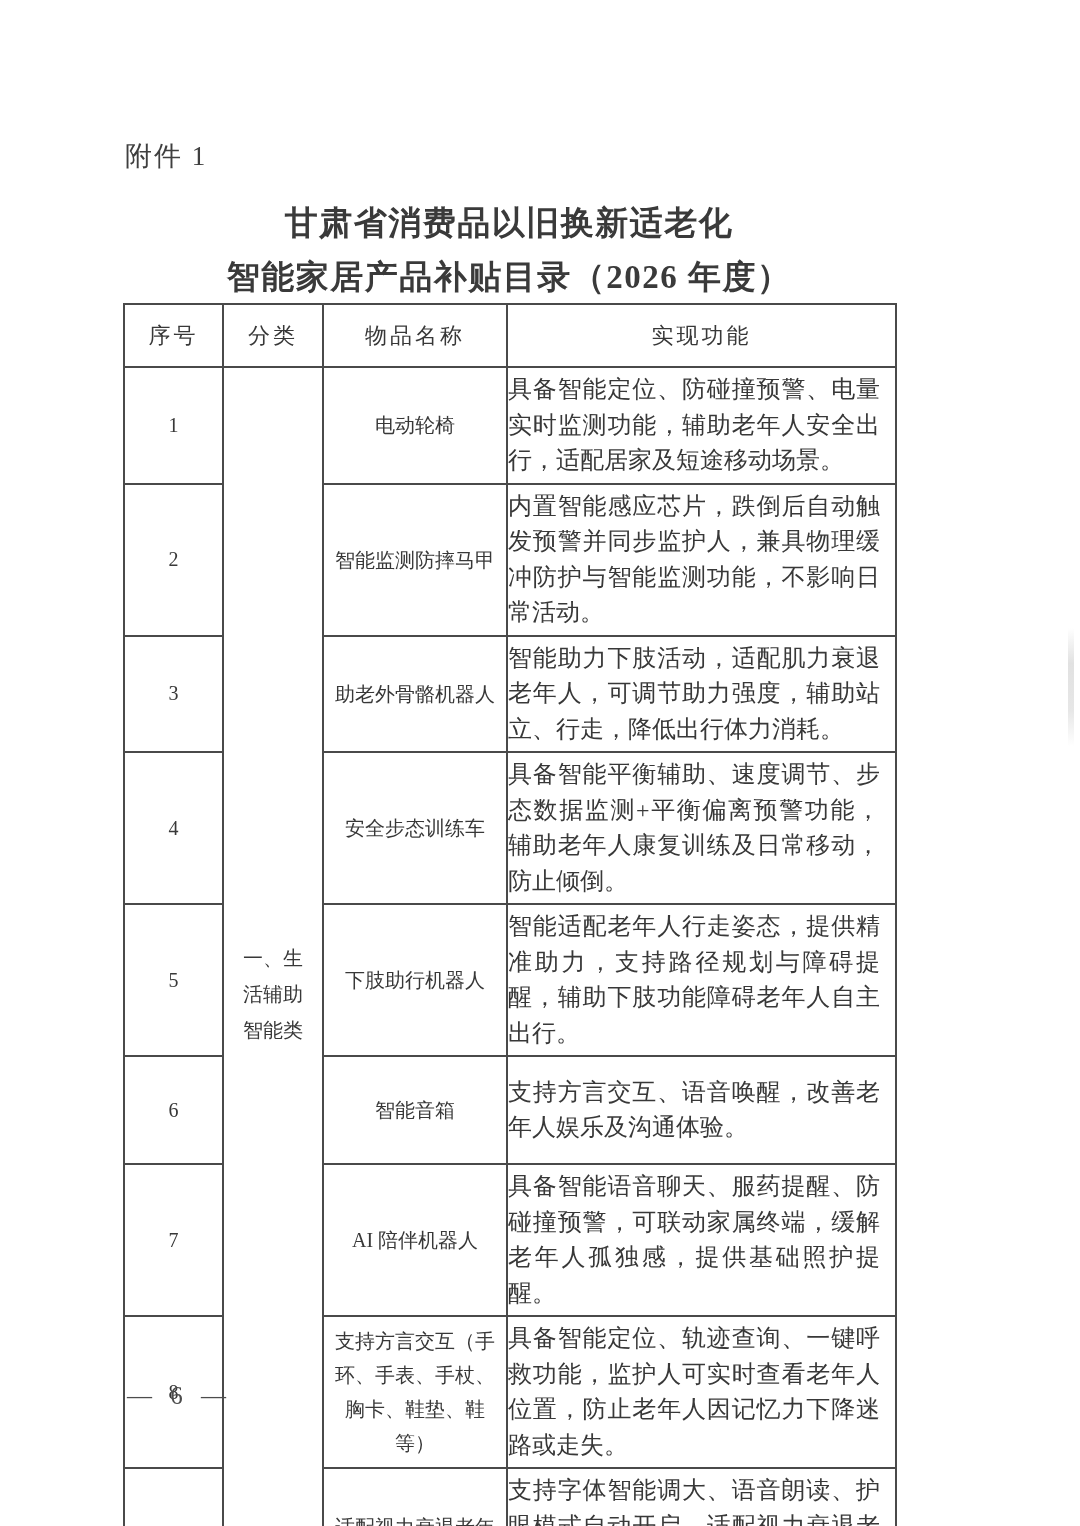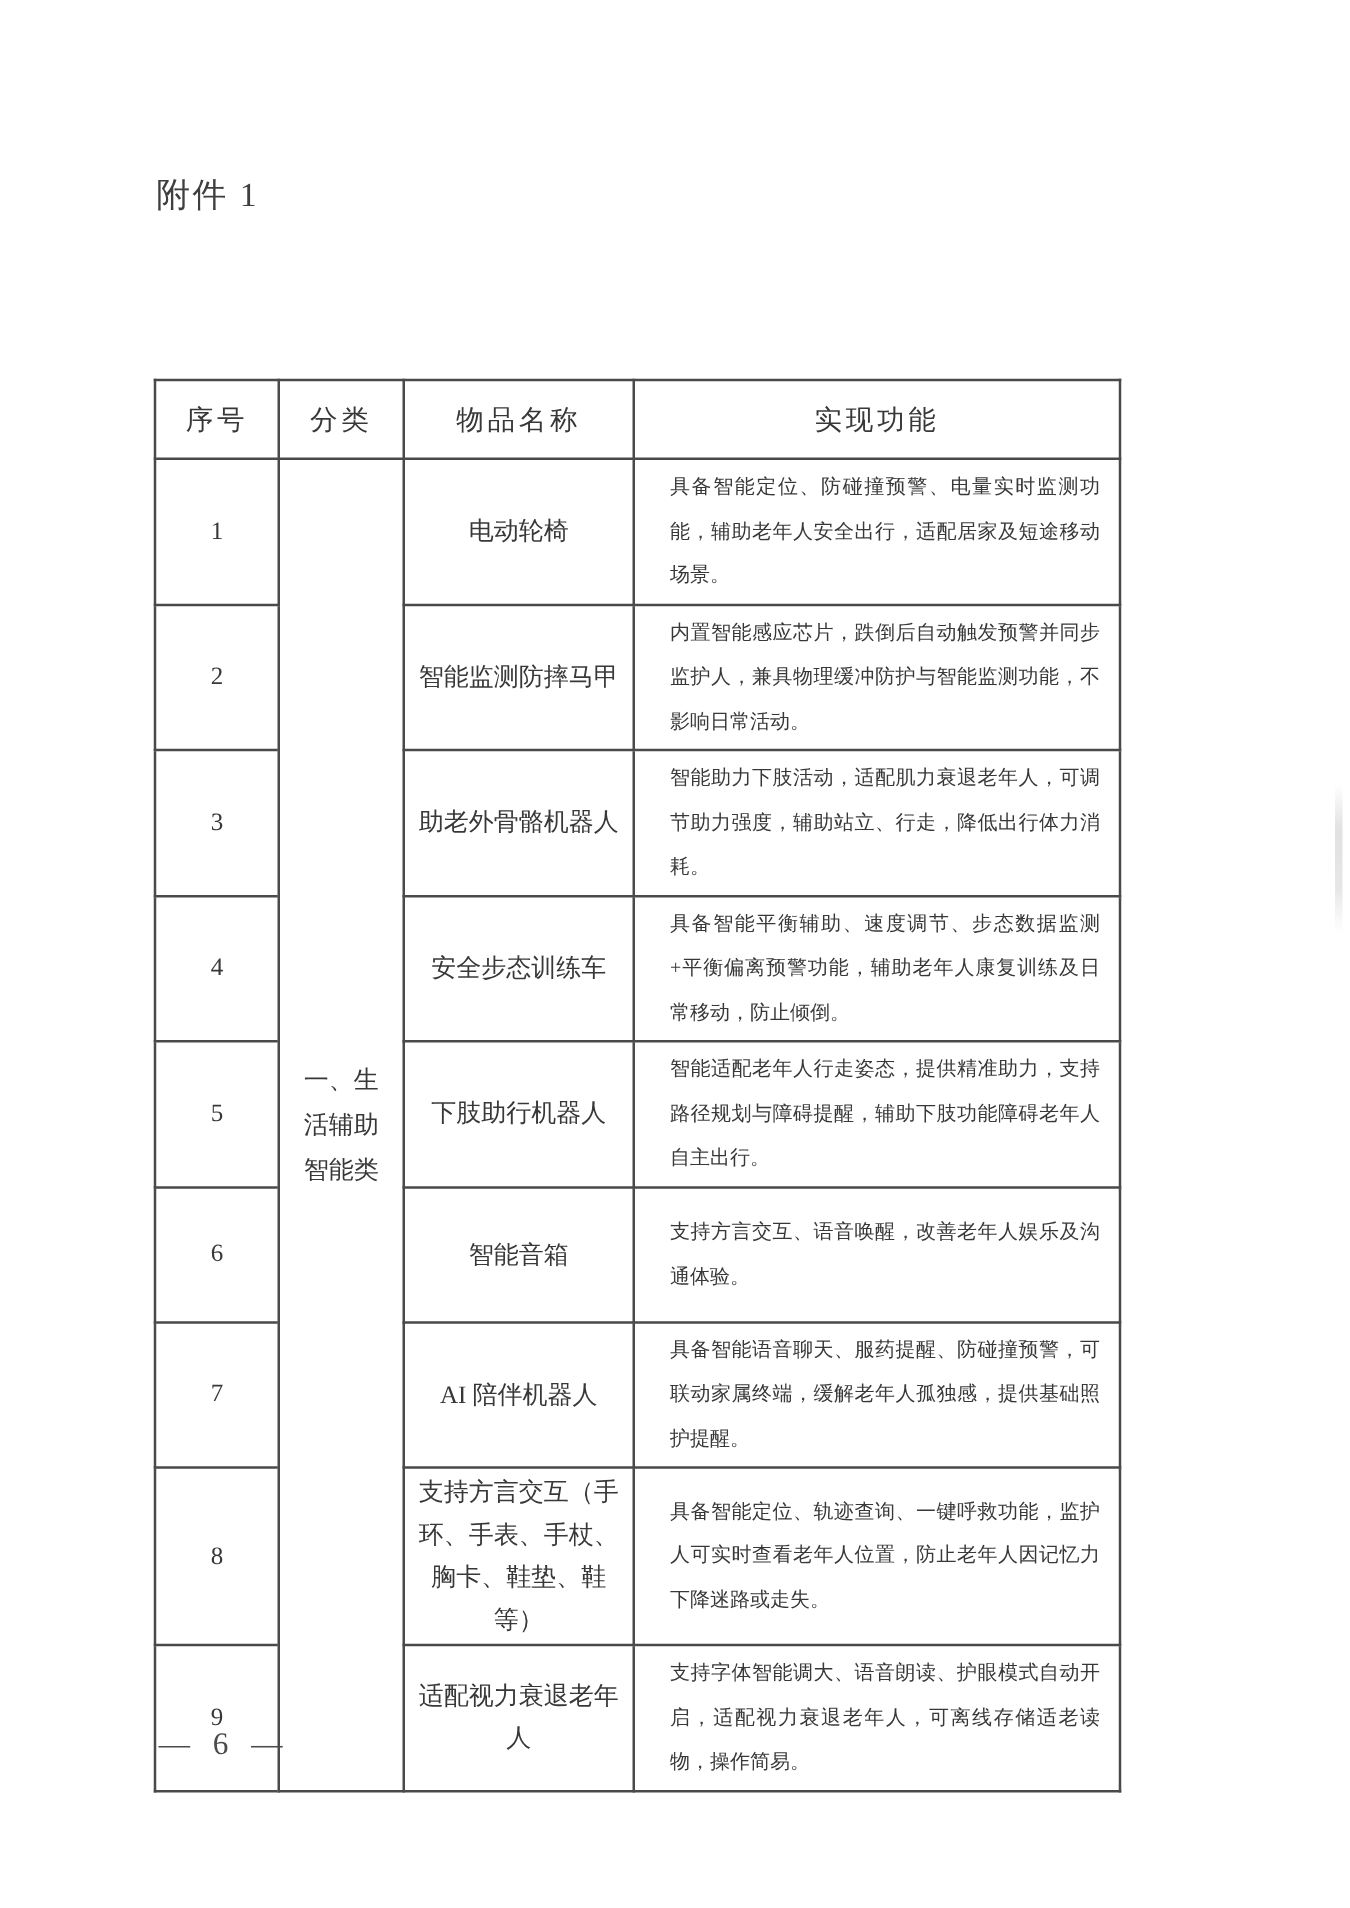--- a/index.html
+++ b/index.html
@@ -78,23 +78,23 @@
   }
   td.name-cell {
     text-align: center;
     font-size: 20px;
     line-height: 34px;
     padding: 2px 9px;
   }
   td.func-cell {
     text-align: justify;
     text-justify: inter-character;
-    font-size: 16px;
+    font-size: 24px;
     line-height: 35.5px;
-    padding: 4px 15px 4px 28px;
+    padding: 4px 15px 4px 0;
   }
   .page-footer {
     position: absolute;
     left: 127px;
     top: 1382px;
     font-size: 25px;
     letter-spacing: 6px;
     color: #4c4c4c;
   }
   .scan-artifact {
@@ -107,20 +107,24 @@
     opacity: 0.45;
   }
 </style>
 </head>
 <body>
 
 <div class="page">
 
   <div class="attachment-label">附件 1</div>
 
+  <div class="doc-title">
+    <div class="line">甘肃省消费品以旧换新适老化</div>
+    <div class="line">智能家居产品补贴目录（2026 年度）</div>
+  </div>
 
   <table class="catalog-table">
     <colgroup>
       <col class="c-no">
         <col class="c-cat">
         <col class="c-name">
         <col class="c-func">
     </colgroup>
     <thead>
       <tr>

